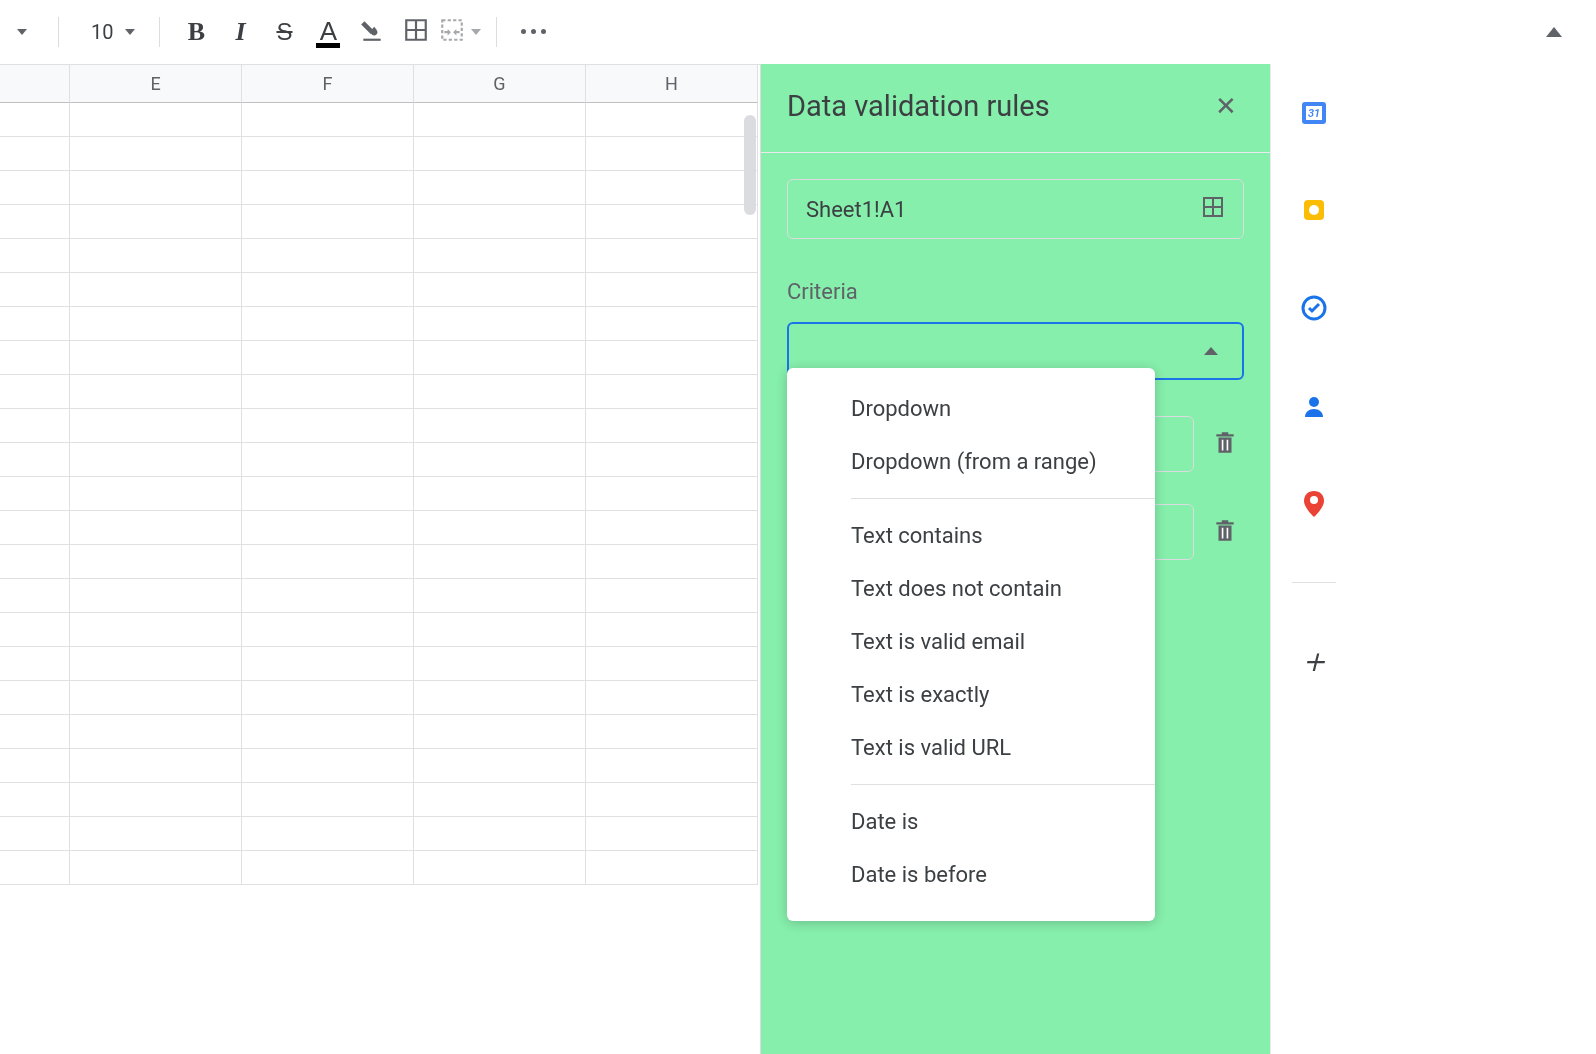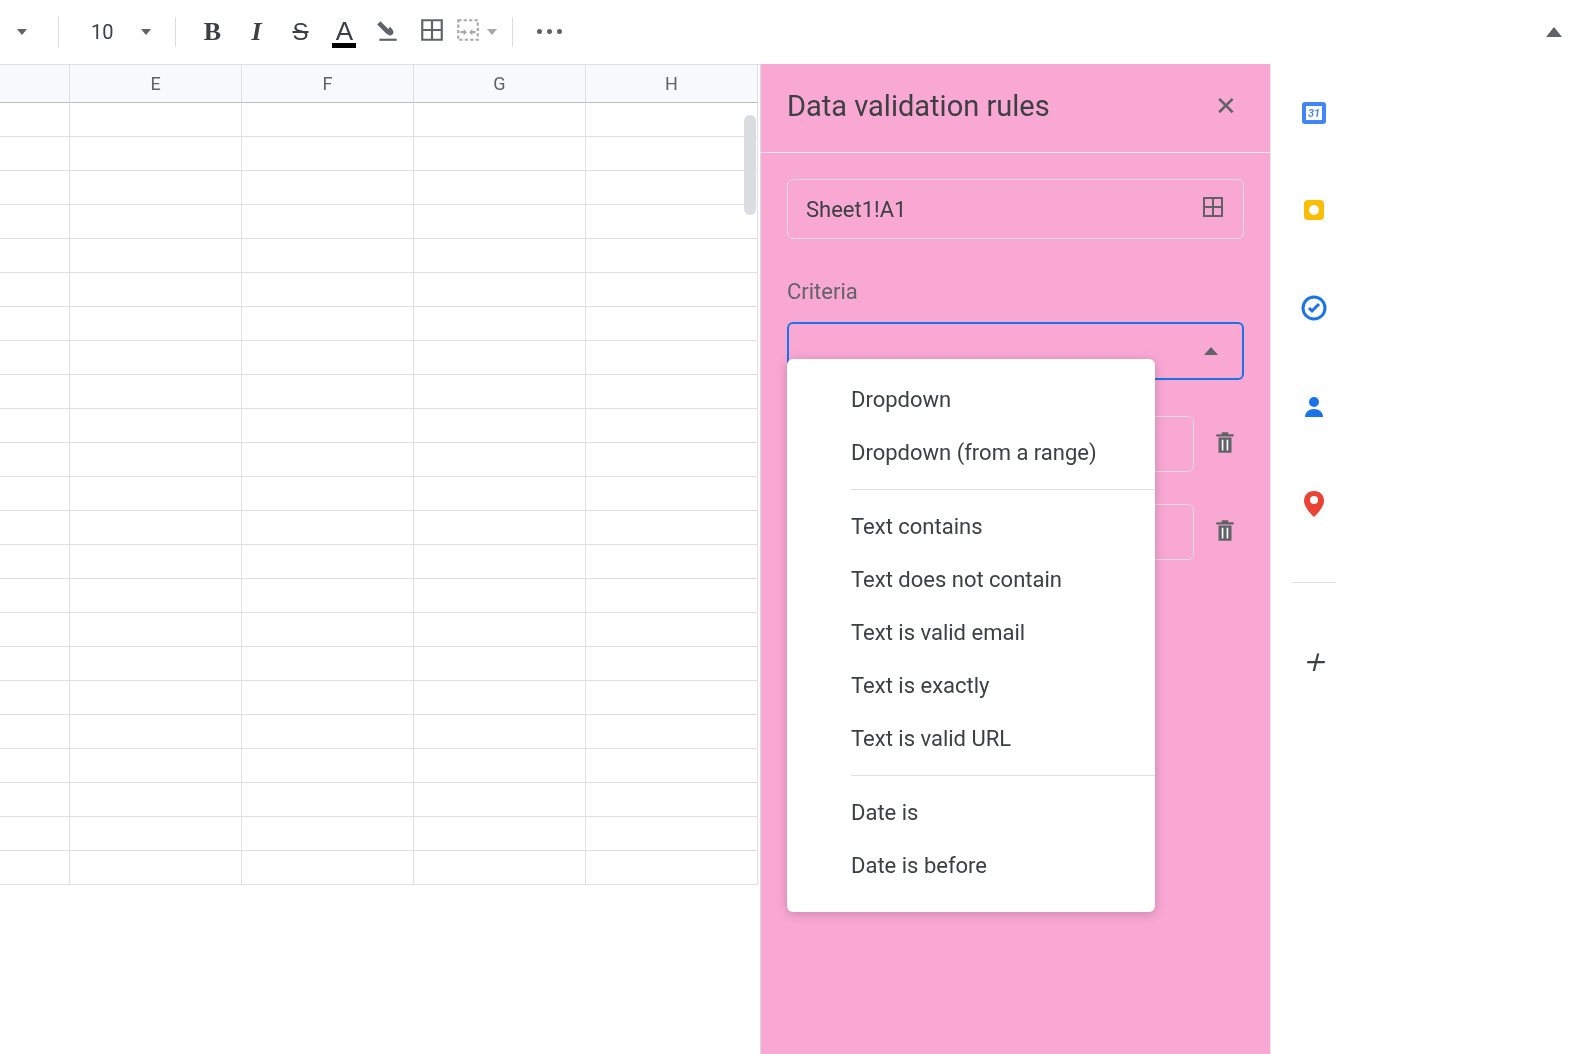--- a/index.html
+++ b/index.html
@@ -30,21 +30,21 @@
   .tb-btn {
     width:44px; height:44px; border-radius:4px;
     display:flex; align-items:center; justify-content:center;
     color:#3c4043; cursor:pointer;
   }
   .caret-down-small {
     width:0; height:0; border-left:5px solid transparent;
     border-right:5px solid transparent; border-top:6px solid #5f6368;
   }
   .fontsize-box {
-    display:flex; align-items:center; gap:28px;
+    display:flex; align-items:center; gap:12px;
     padding:0 10px 0 18px; height:36px; border-radius:4px;
     cursor:pointer;
   }
   .fontsize-val { font-size:20px; color:#3c4043; }
   .bold-ic   { font-weight:700; font-size:26px; font-family:"Times New Roman",serif;}
   .italic-ic { font-style:italic; font-weight:600; font-size:26px; font-family:"Times New Roman",serif;}
   .strike-ic { text-decoration:line-through; font-size:24px; font-family:Arial;}
   .textcolor-wrap { position:relative; width:44px; height:44px;
     display:flex;align-items:center;justify-content:center;}
   .textcolor-A { font-size:26px; font-family:Arial; font-weight:500;}
@@ -90,21 +90,21 @@
     position:absolute; right:4px; top:50px; width:12px; height:360px;
   }
   .scroll-thumb {
     position:absolute; top:0; width:12px; height:100px; background:#dadce0;
     border-radius:6px;
   }
 
   
   .sidebar {
     flex:0 0 510px; border-left:1px solid #dadce0;
-    padding:0; position:relative; background:#f9a8d4;
+    padding:0; position:relative; background:#86efac;
   }
   .panel-head {
     display:flex; align-items:center; justify-content:space-between;
     padding:24px 26px 28px 26px; border-bottom:1px solid #e8eaed;
   }
   .panel-title { font-size:29px; color:#3c4043; font-weight:400;}
   .close-x { font-size:26px; color:#5f6368; cursor:pointer; width:36px;height:36px;
     display:flex;align-items:center;justify-content:center;border-radius:50%; }
 
   .panel-body { padding:26px 26px 0 26px; }
@@ -129,21 +129,21 @@
   }
 
   
   .bg-row { display:flex; align-items:center; justify-content:flex-end;
     height:88px; padding-right:6px;}
   .bg-row .fake-input { flex:1; height:56px; border:1px solid #dadce0; border-radius:6px; margin-right:18px;}
   .trash-ic svg { width:26px; height:28px; color:#5f6368;}
 
   
   .dropdown-menu {
-    position:absolute; left:26px; top:295px; width:368px;
+    position:absolute; left:26px; top:304px; width:368px;
     background:#fff; border-radius:6px;
     box-shadow:0 2px 12px rgba(0,0,0,0.2);
     padding:14px 0 20px 0;
   }
   .dd-item {
     padding:14px 0 14px 64px; font-size:22px; color:#3c4043;
     cursor:pointer;
   }
   .dd-divider {
     height:1px; background:#e0e0e0; margin:10px 0 10px 64px;

